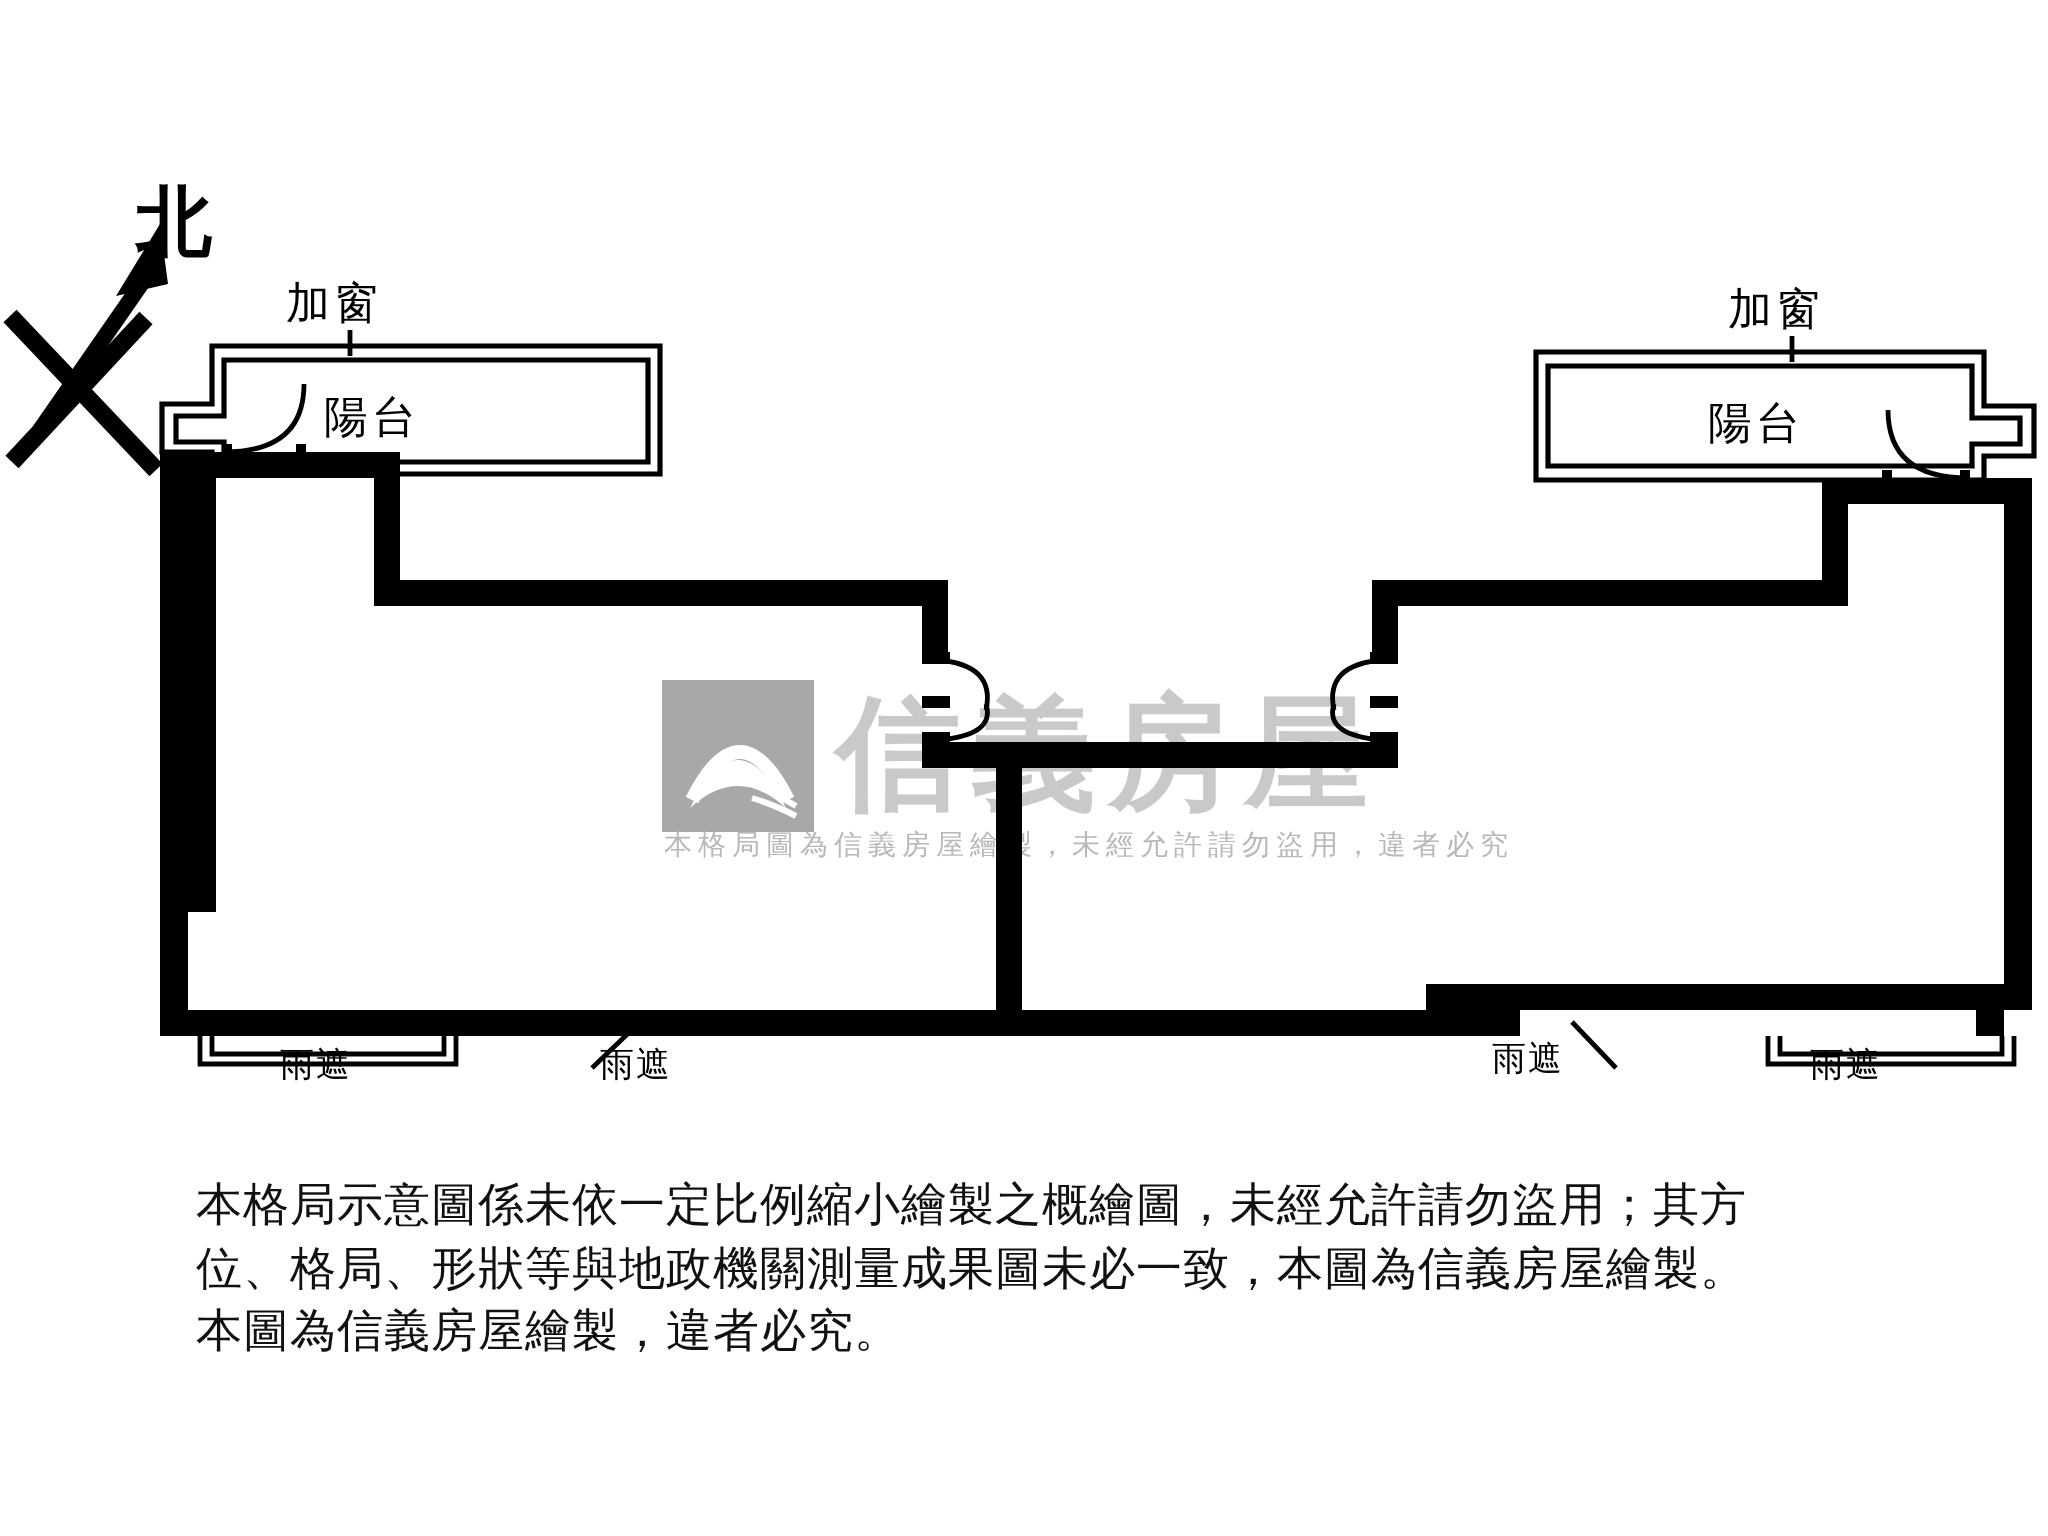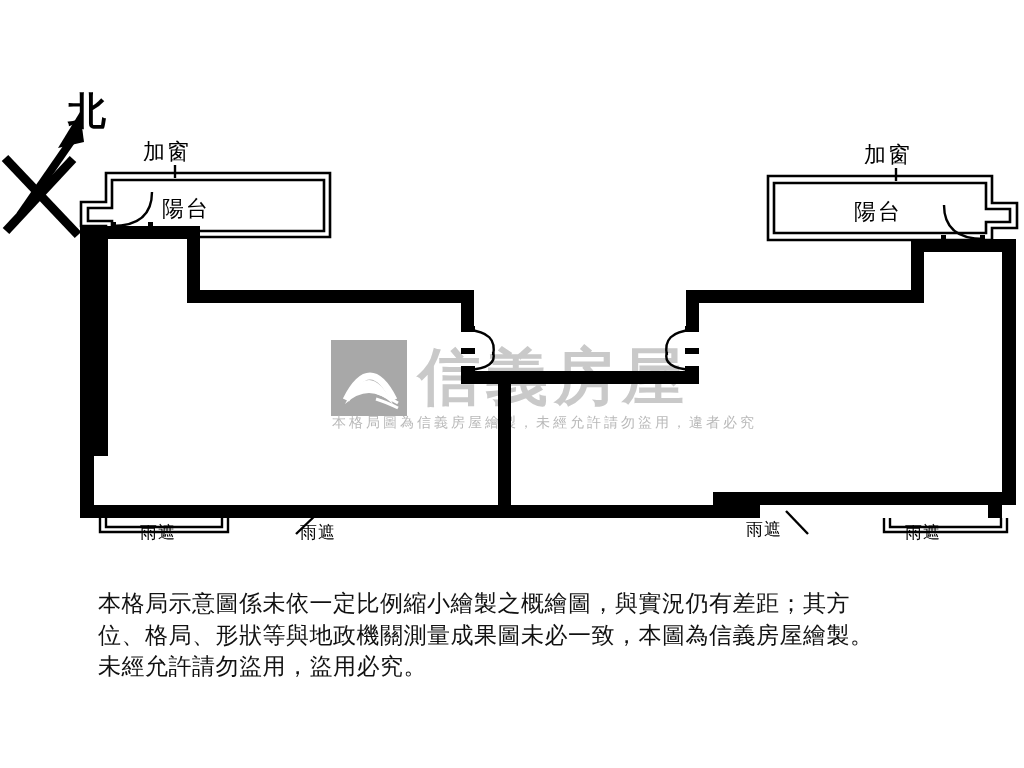--- a/index.html
+++ b/index.html
@@ -223,18 +223,18 @@
     <text class="label-text" x="854" y="219">陽台</text>
 
     <text class="label-small" x="140" y="538">雨遮</text>
     <text class="label-small" x="300" y="538">雨遮</text>
     <text class="label-small" x="746" y="535">雨遮</text>
     <text class="label-small" x="905" y="538">雨遮</text>
 
   </svg>
 
   <div id="disclaimer">
-    <div>本格局示意圖係未依一定比例縮小繪製之概繪圖，與實況仍有差距；其方</div>
+    <div>本格局示意圖係未依一定比例縮小繪製之概繪圖，未經允許請勿盜用；其方</div>
     <div>位、格局、形狀等與地政機關測量成果圖未必一致，本圖為信義房屋繪製。</div>
-    <div>未經允許請勿盜用，盜用必究。</div>
+    <div>本圖為信義房屋繪製，違者必究。</div>
   </div>
 
 </div>
 
 </body></html>

